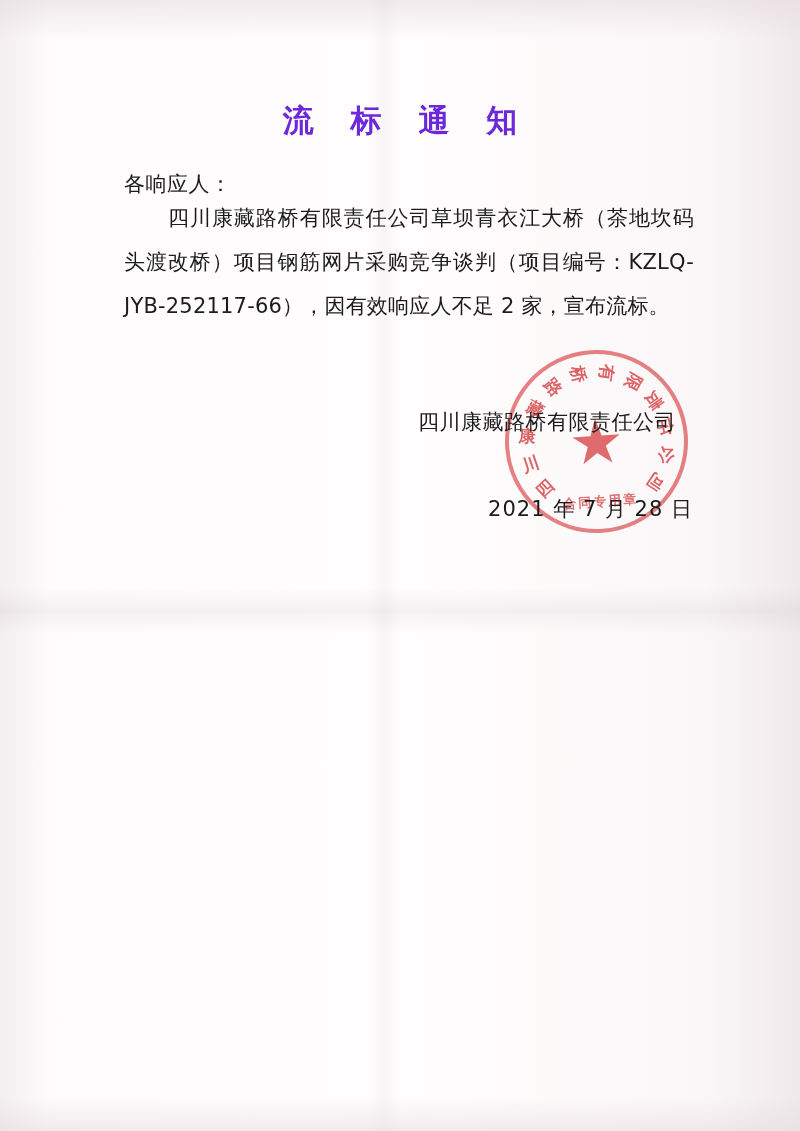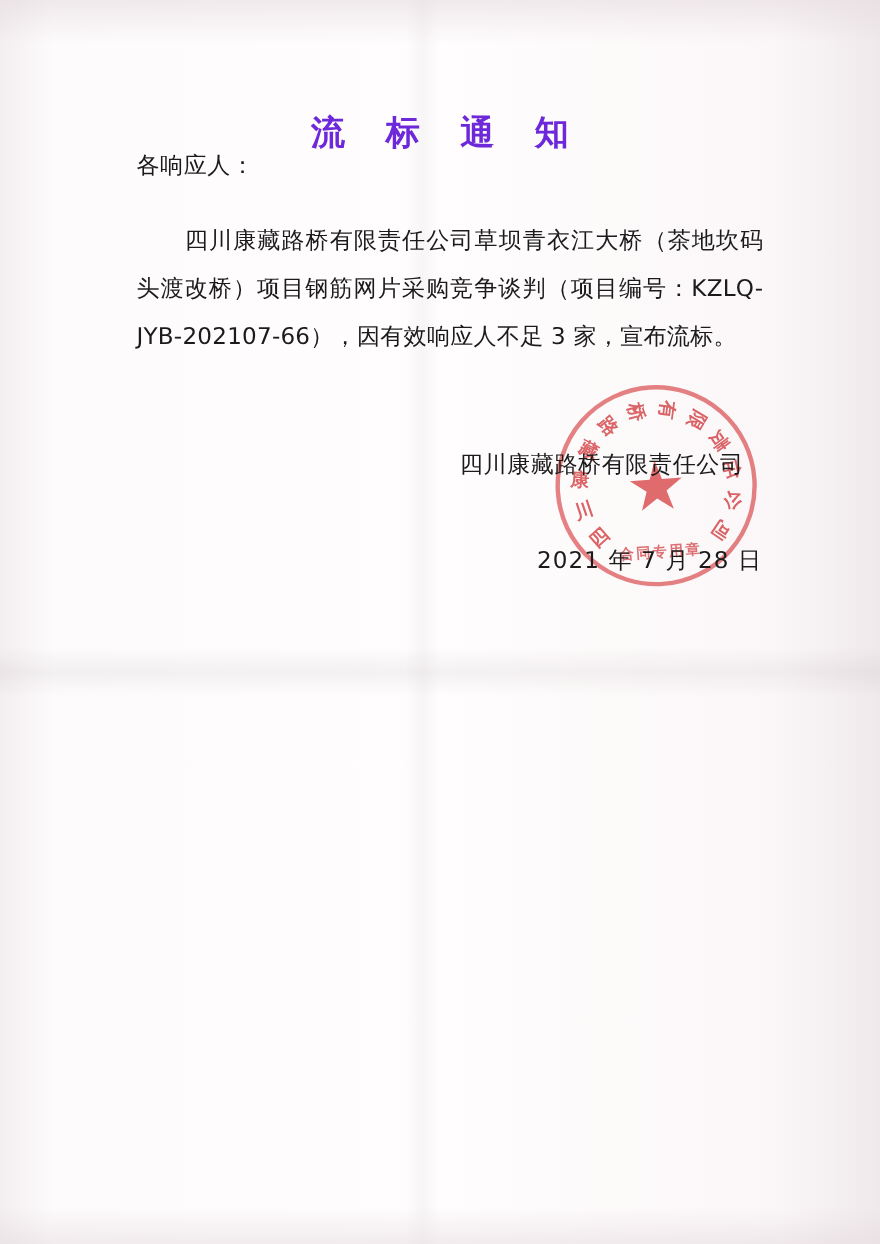--- a/index.html
+++ b/index.html
@@ -49,21 +49,21 @@
     font-family: "DejaVu Sans", "Liberation Sans", sans-serif;
     font-size: 31px;
     font-weight: 700;
     letter-spacing: 13px;
     text-indent: 13px;
     color: #6d28d9;
   }
 
   .salutation {
     position: absolute;
-    top: 136px;
+    top: 170px;
     left: 124px;
     font-size: 21px;
     color: #1b1b1b;
     font-family: "DejaVu Sans", "Liberation Sans", sans-serif;
     letter-spacing: 0.5px;
   }
 
   .body-text {
     position: absolute;
     top: 196px;
@@ -153,21 +153,21 @@
 <body>
 
 <div id="paper"></div>
 
 <div id="page">
 
   <div class="title">流 标 通 知</div>
 
   <div class="salutation">各响应人：</div>
 
-  <div class="body-text">四川康藏路桥有限责任公司草坝青衣江大桥（茶地坎码头渡改桥）项目钢筋网片采购竞争谈判（项目编号：KZLQ-JYB-202107-66），因有效响应人不足 3 家，宣布流标。</div>
+  <div class="body-text">四川康藏路桥有限责任公司草坝青衣江大桥（茶地坎码头渡改桥）项目钢筋网片采购竞争谈判（项目编号：KZLQ-JYB-252117-66），因有效响应人不足 2 家，宣布流标。</div>
 
   <div class="seal">
     <div class="seal-ring-text">
         <span style="transform: rotate(-128deg) translate(0px, -70px) rotate(90deg) translate(-50%, -50%);">四</span>
         <span style="transform: rotate(-104.727deg) translate(0px, -70px) rotate(90deg) translate(-50%, -50%);">川</span>
         <span style="transform: rotate(-81.4545deg) translate(0px, -70px) rotate(90deg) translate(-50%, -50%);">康</span>
         <span style="transform: rotate(-58.1818deg) translate(0px, -70px) rotate(90deg) translate(-50%, -50%);">藏</span>
         <span style="transform: rotate(-34.9091deg) translate(0px, -70px) rotate(90deg) translate(-50%, -50%);">路</span>
         <span style="transform: rotate(-11.6364deg) translate(0px, -70px) rotate(90deg) translate(-50%, -50%);">桥</span>
         <span style="transform: rotate(11.6364deg) translate(0px, -70px) rotate(90deg) translate(-50%, -50%);">有</span>

